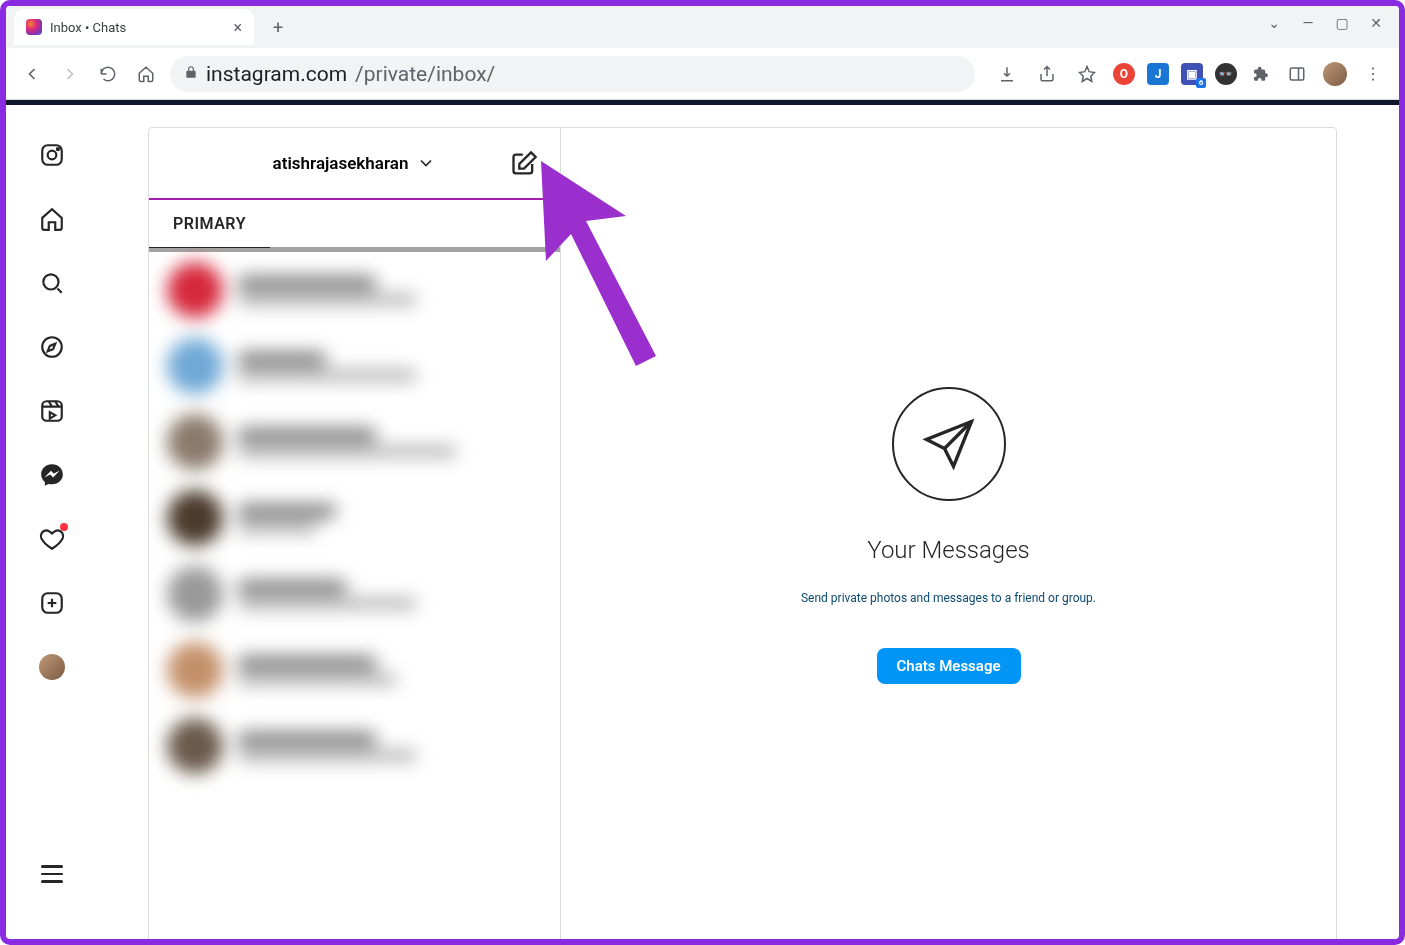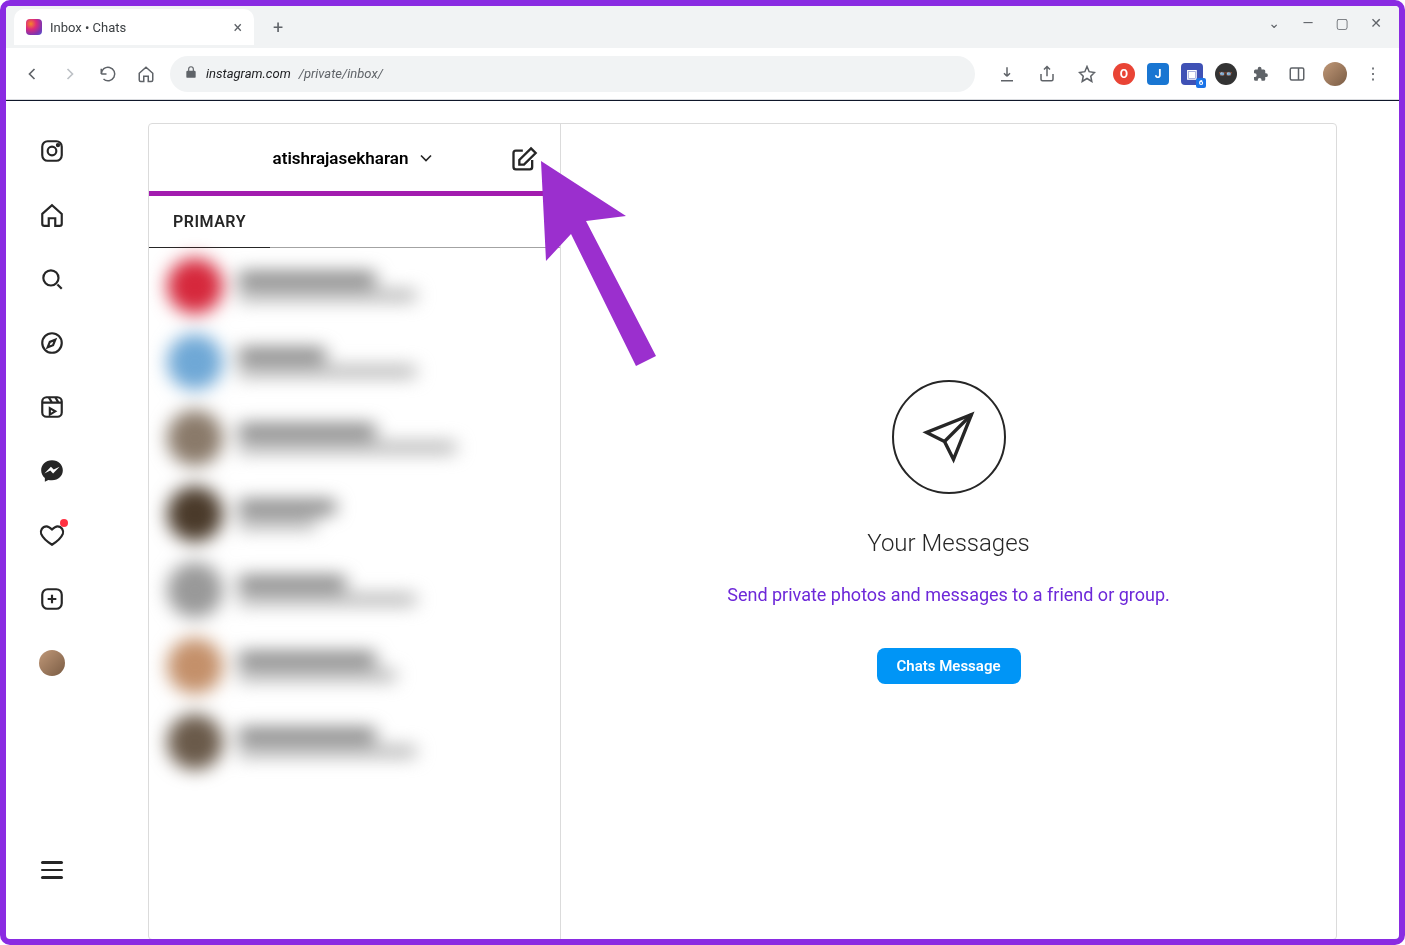--- a/index.html
+++ b/index.html
@@ -1,31 +1,31 @@
 <!DOCTYPE html>
 <html><head>
 <meta charset="utf-8">
 <style>
 * { margin:0; padding:0; box-sizing:border-box; font-family:-apple-system,BlinkMacSystemFont,"Segoe UI",Roboto,Arial,sans-serif; }
 body { width:1405px; height:945px; background:#fff; border:6px solid #8a2be2; border-radius:10px; overflow:hidden; position:relative; }
 
 
-.browser-chrome { background:#f1f3f4; border-bottom:1px solid #0f172a; }
+.browser-chrome { background:#f1f3f4; border-bottom:5px solid #0f172a; }
 .tab-strip { display:flex; align-items:center; height:42px; padding-left:8px; }
 .tab { display:flex; align-items:center; gap:8px; background:#fff; height:36px; padding:0 12px; border-radius:10px 10px 0 0; min-width:240px; font-size:13px; color:#3c4043; }
 .tab .favicon { width:16px; height:16px; border-radius:4px; background:radial-gradient(circle at 30% 30%,#f58529,#dd2a7b 35%,#8134af 70%,#515bd4); }
 .tab .close { margin-left:auto; font-size:16px; color:#5f6368; cursor:pointer; }
 .new-tab { width:28px; height:28px; display:flex; align-items:center; justify-content:center; font-size:18px; color:#5f6368; margin-left:10px; cursor:pointer; }
 .win-controls { position:absolute; right:14px; top:8px; display:flex; gap:16px; align-items:center; }
 .win-btn { width:18px; height:18px; display:flex; align-items:center; justify-content:center; color:#5f6368; font-size:14px; }
 
 .addr-bar { display:flex; align-items:center; height:52px; padding:0 12px; gap:10px; background:#fff; border-bottom:1px solid #dadce0;}
 .nav-btn { width:28px; height:28px; display:flex; align-items:center; justify-content:center; color:#5f6368; border-radius:50%; }
 .nav-btn.disabled { color:#bdc1c6; }
-.url-field { flex:1; height:36px; background:#f1f3f4; border-radius:18px; display:flex; align-items:center; padding:0 14px; gap:8px; color:#5f6368; font-size:13px;font-style:italic; }
+.url-field { flex:1; height:36px; background:#f1f3f4; border-radius:18px; display:flex; align-items:center; padding:0 14px; gap:8px; color:#5f6368; font-size:21px; }
 .url-field .lock { color:#5f6368; font-size:13px; }
 .url-field .domain { color:#202124; }
 .ext-icons { display:flex; align-items:center; gap:12px; margin-left:8px; }
 .ext { width:22px; height:22px; border-radius:4px; display:flex; align-items:center; justify-content:center; font-size:12px; font-weight:bold; color:#fff; }
 .ext.o { background:#e94435; border-radius:50%; }
 .ext.j { background:#1976d2; }
 .ext.b { background:#3f51b5; position:relative;}
 .ext.b::after{content:"6";position:absolute;bottom:-3px;right:-3px;background:#1a73e8;color:#fff;font-size:8px;width:10px;height:10px;border-radius:2px;display:flex;align-items:center;justify-content:center;}
 .ext.g { background:#333; border-radius:50%; }
 .ext.puzzle { color:#5f6368; background:none; }
@@ -35,38 +35,38 @@
 .content{display:flex;height:calc(100% - 94px);}
 .sidebar{width:92px;padding-top:36px;display:flex;flex-direction:column;align-items:center;gap:36px;}
 .sidebar-item{width:28px;height:28px;display:flex;align-items:center;justify-content:center;cursor:pointer;position:relative;}
 .sidebar-item svg{width:26px;height:26px;}
 .spacer{flex:1;}
 .heart-dot::after{content:"";position:absolute;top:-2px;right:-2px;width:8px;height:8px;background:#ff3040;border-radius:50%;}
 
 .main{flex:1;padding:22px 62px 0 50px;overflow:hidden;}
 .inbox-panel{display:flex;border:1px solid #dbdbdb;border-radius:4px;height:100%;background:#fff;}
 .left-pane{width:412px;border-right:1px solid #dbdbdb;display:flex;flex-direction:column;overflow:hidden;}
-.inbox-header{height:72px;display:flex;align-items:center;justify-content:center;border-bottom:5px solid #a21caf;position:relative;}
+.inbox-header{height:72px;display:flex;align-items:center;justify-content:center;border-bottom:2px solid #a21caf;position:relative;}
 .account-switch{display:flex;align-items:center;gap:8px;font-weight:600;font-size:17px;cursor:pointer;}
 .compose-btn{position:absolute;right:22px;top:22px;cursor:pointer;}
-.inbox-tabs{display:flex;height:52px;border-bottom:1px solid #a3a3a3;}
+.inbox-tabs{display:flex;height:52px;border-bottom:5px solid #a3a3a3;}
 .inbox-tab{flex:0 0 auto;padding:0 24px;display:flex;align-items:center;font-weight:600;font-size:16px;letter-spacing:0.5px;color:#8e8e8e;cursor:pointer;}
 .inbox-tab.active{color:#262626;border-bottom:1px solid #262626;margin-bottom:-1px;}
 .chat-list{flex:1;overflow-y:auto;position:relative;filter:blur(9px);}
 .chat-row{display:flex;align-items:center;gap:14px;padding:10px 18px;}
 .chat-avatar{width:56px;height:56px;border-radius:50%;background:#bbb;}
 .chat-text{display:flex;flex-direction:column;gap:4px;}
 .chat-name{width:140px;height:14px;background:#777;border-radius:7px;}
 .chat-sub{width:180px;height:11px;background:#aaa;border-radius:6px;}
 
 .right-pane{flex:1;display:flex;flex-direction:column;align-items:center;justify-content:center;padding:40px;gap:17px;}
 .plane-circle{width:114px;height:114px;border:2px solid #262626;border-radius:50%;display:flex;align-items:center;justify-content:center;margin-bottom:18px;}
 .plane-circle svg{width:54px;height:54px;}
 .ym-title{font-size:24px;font-weight:300;color:#262626;margin-bottom:10px;}
-.ym-sub{font-size:18px;color:#6d28d9;margin-bottom:26px;text-align:center;}
+.ym-sub{font-size:12px;color:#0c4a6e;margin-bottom:26px;text-align:center;}
 .send-btn{background:#0095f6;color:#fff;border:none;padding:9px 20px;border-radius:8px;font-weight:600;font-size:15px;cursor:pointer;}
 
 .cursor-arrow{position:absolute;left:530px;top:150px;pointer-events:none;}
 
 
 .burger{display:flex;flex-direction:column;gap:5px;}
 .burger span{width:22px;height:2.5px;background:#262626;border-radius:2px;}
 </style>
 </head>
 <body>

